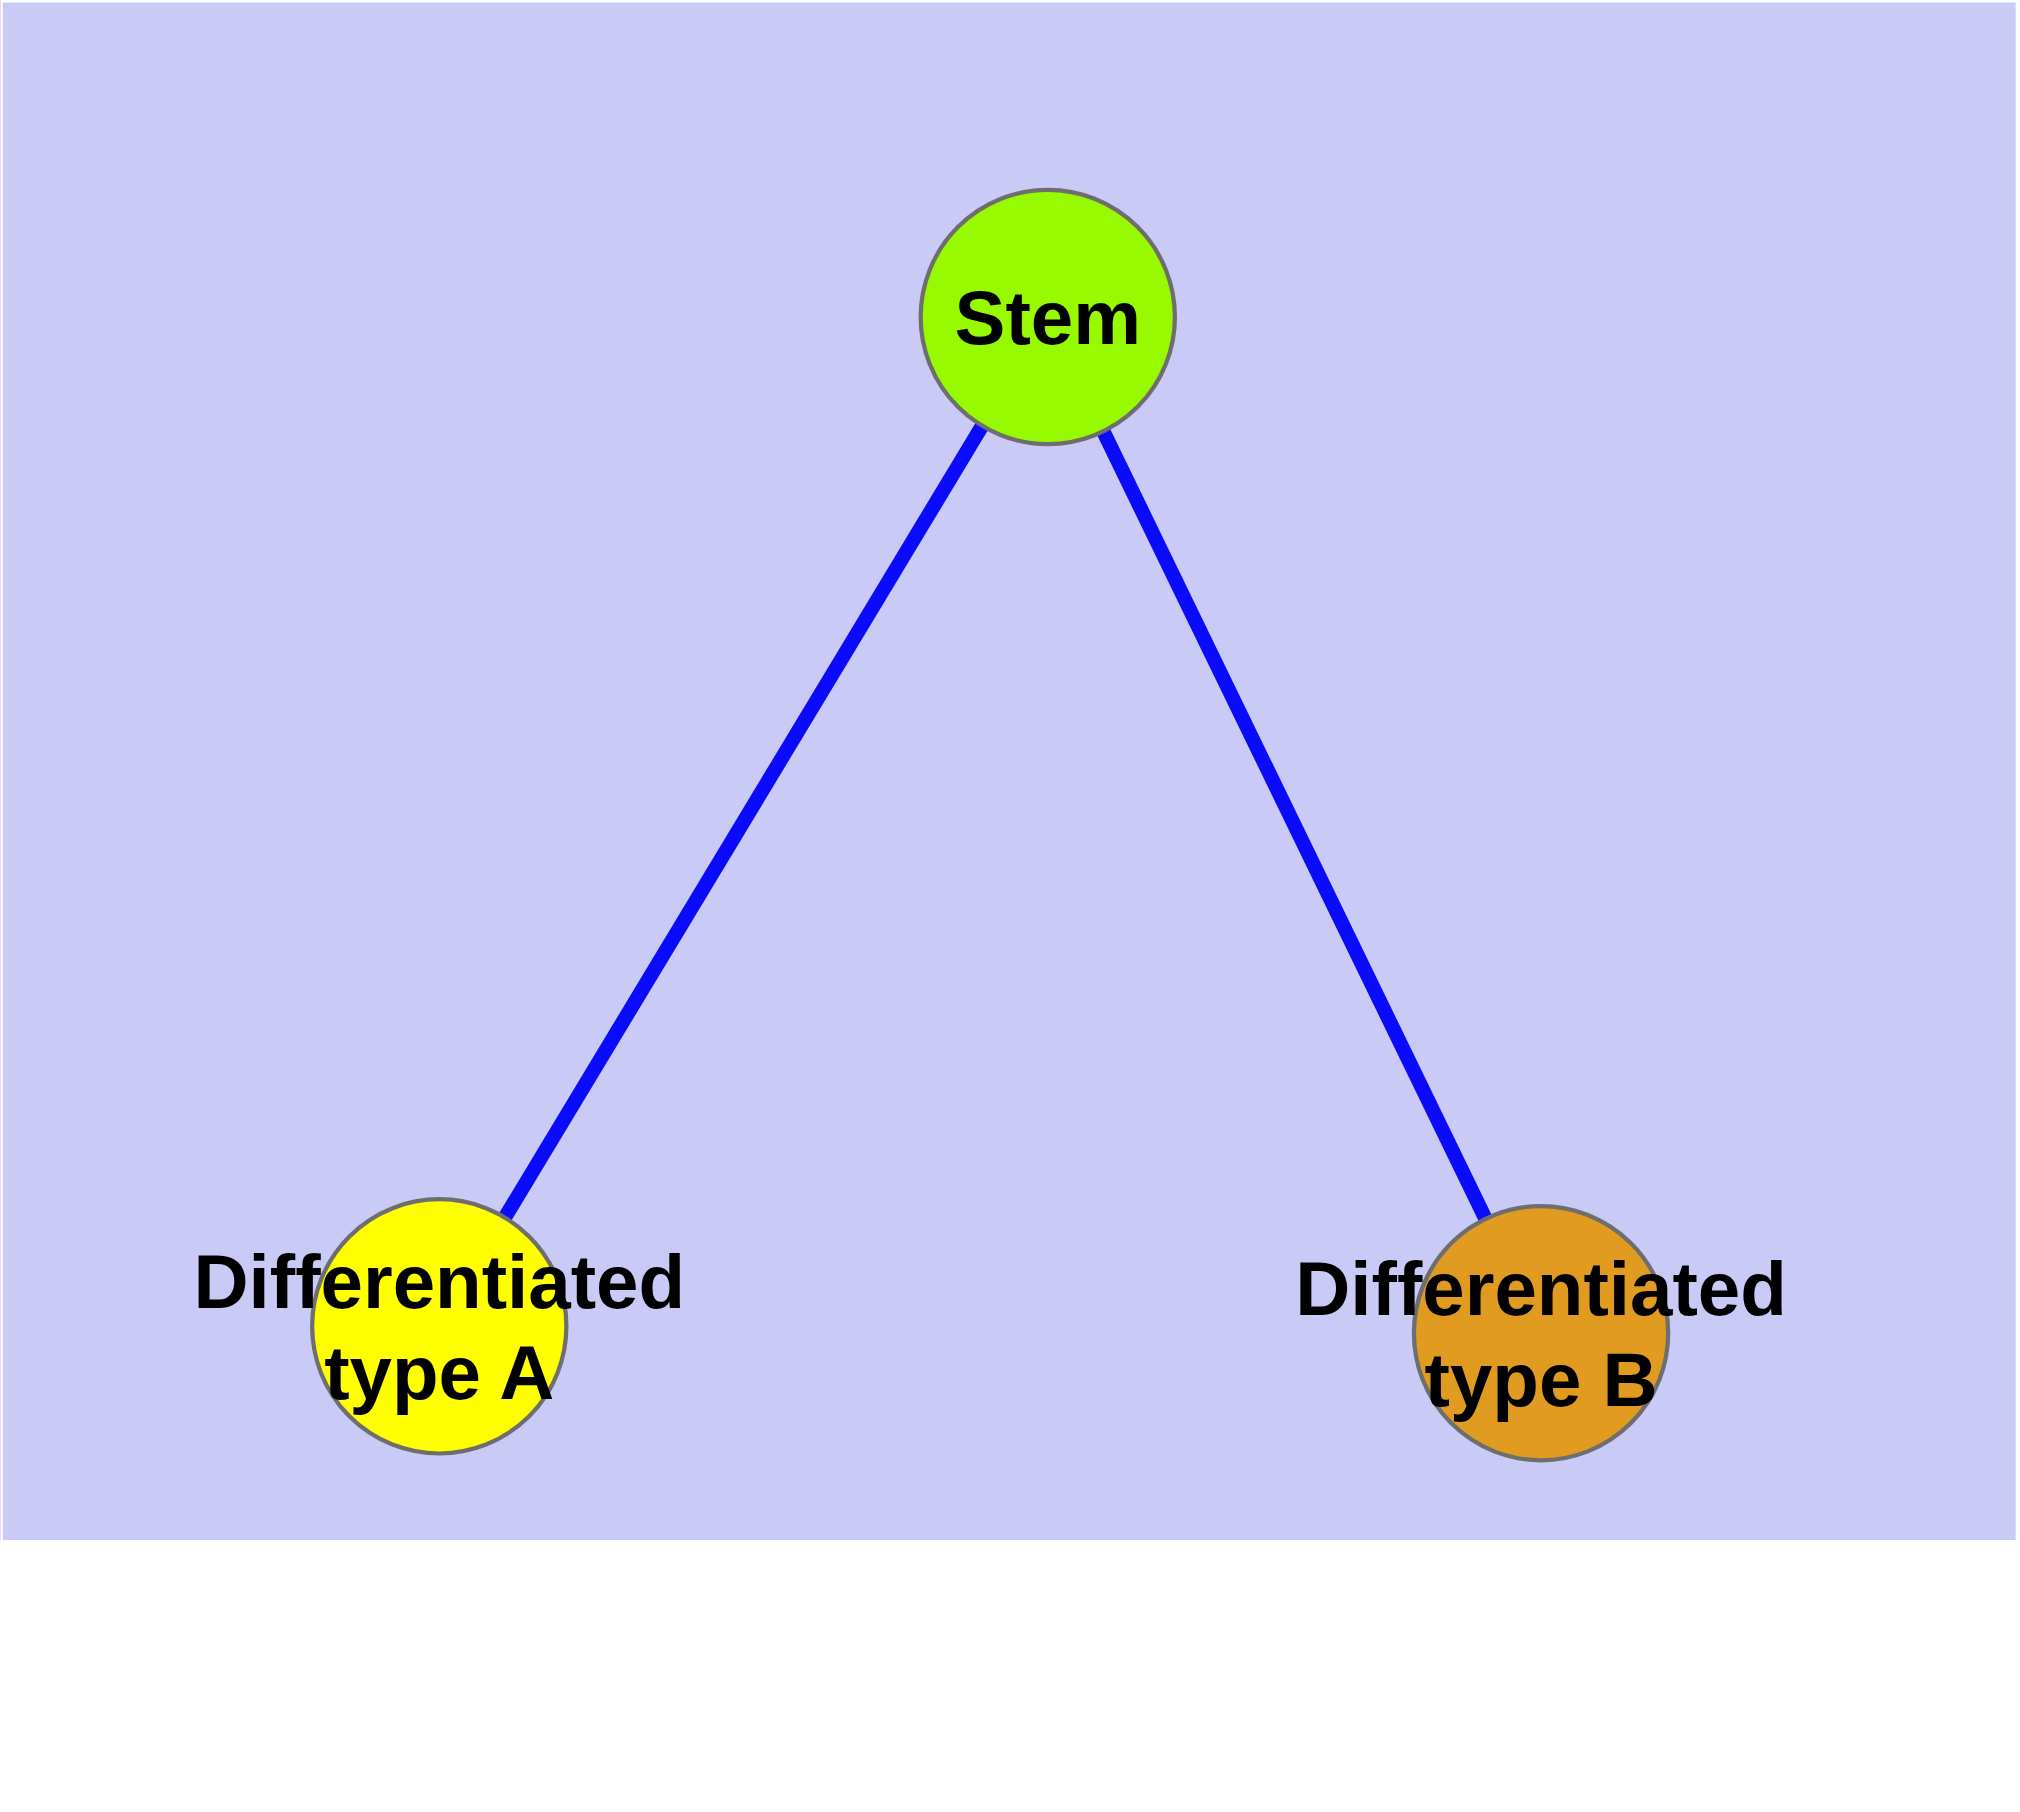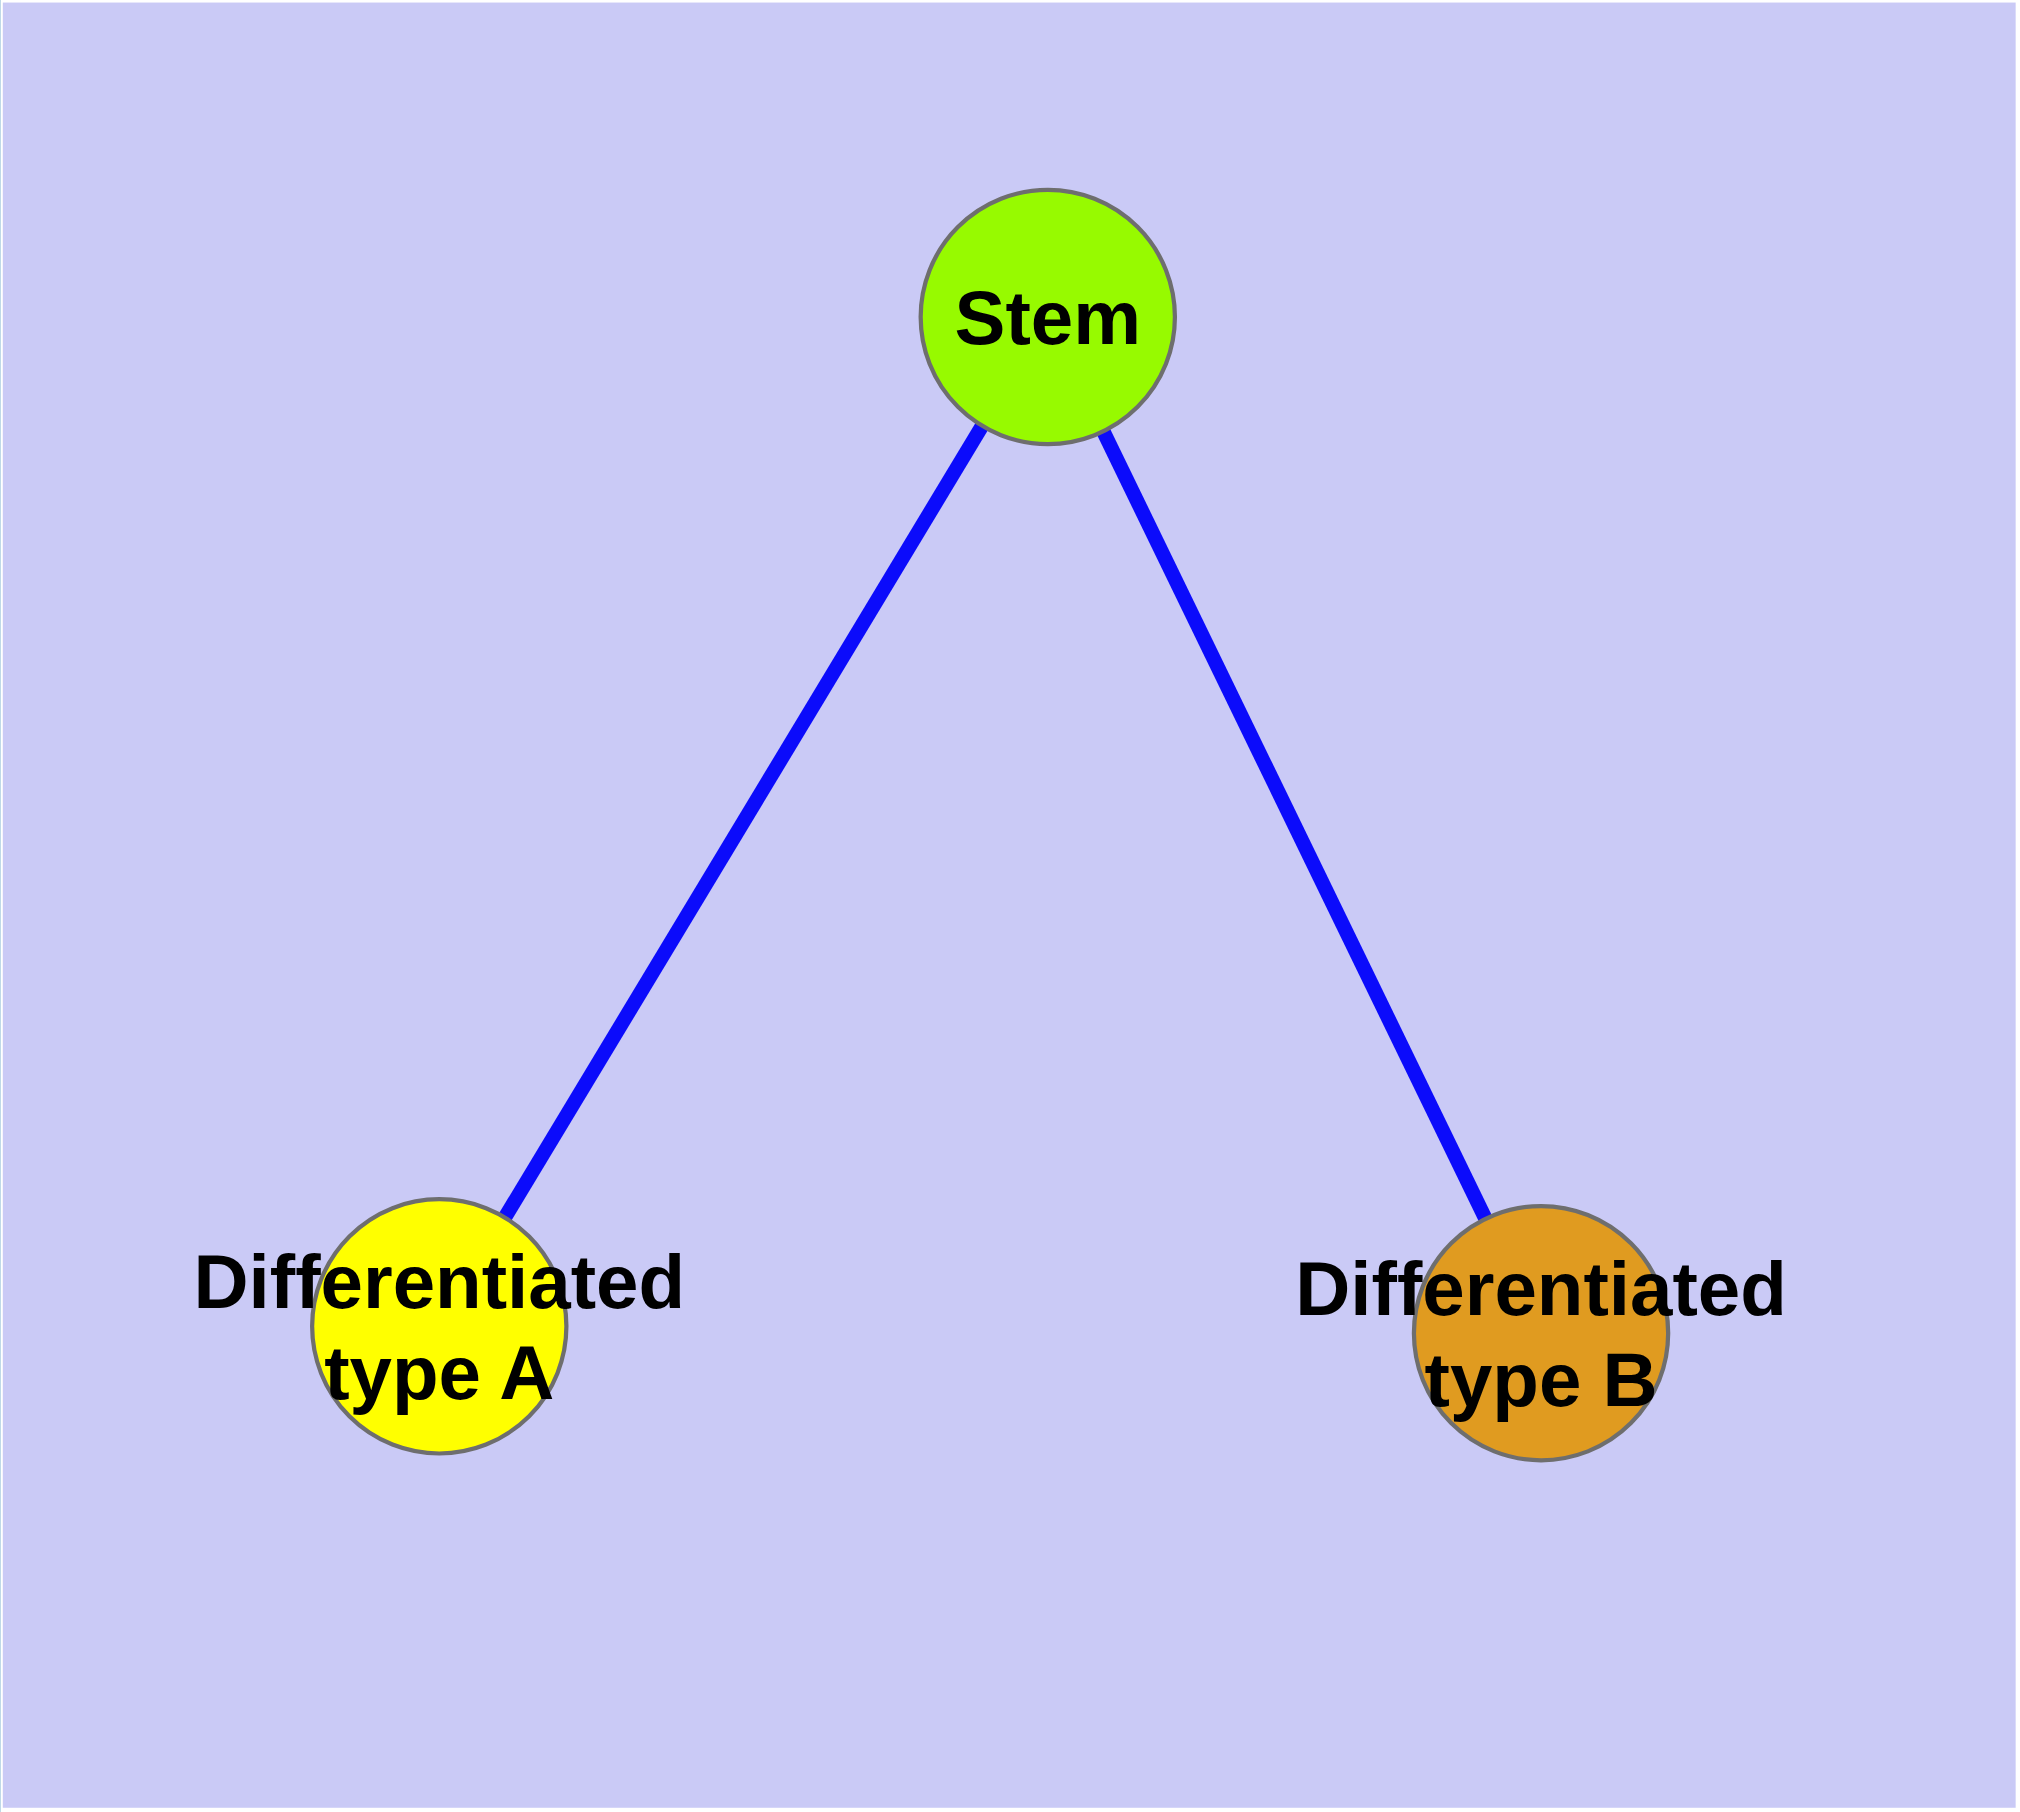--- a/index.html
+++ b/index.html
@@ -3,22 +3,22 @@
 <meta charset="utf-8">
 <style>
   html, body {
     margin: 0;
     padding: 0;
     background: #ffffff;
   }
   #stage {
     position: relative;
     width: 2021px;
-    height: 1812px;
-    background: #0369a1;
+    height: 1540px;
+    background: #d946ef;
     overflow: hidden;
   }
   svg {
     display: block;
   }
   .edge {
     fill: none;
     stroke-width: 17px;
     stroke-linecap: butt;
   }

